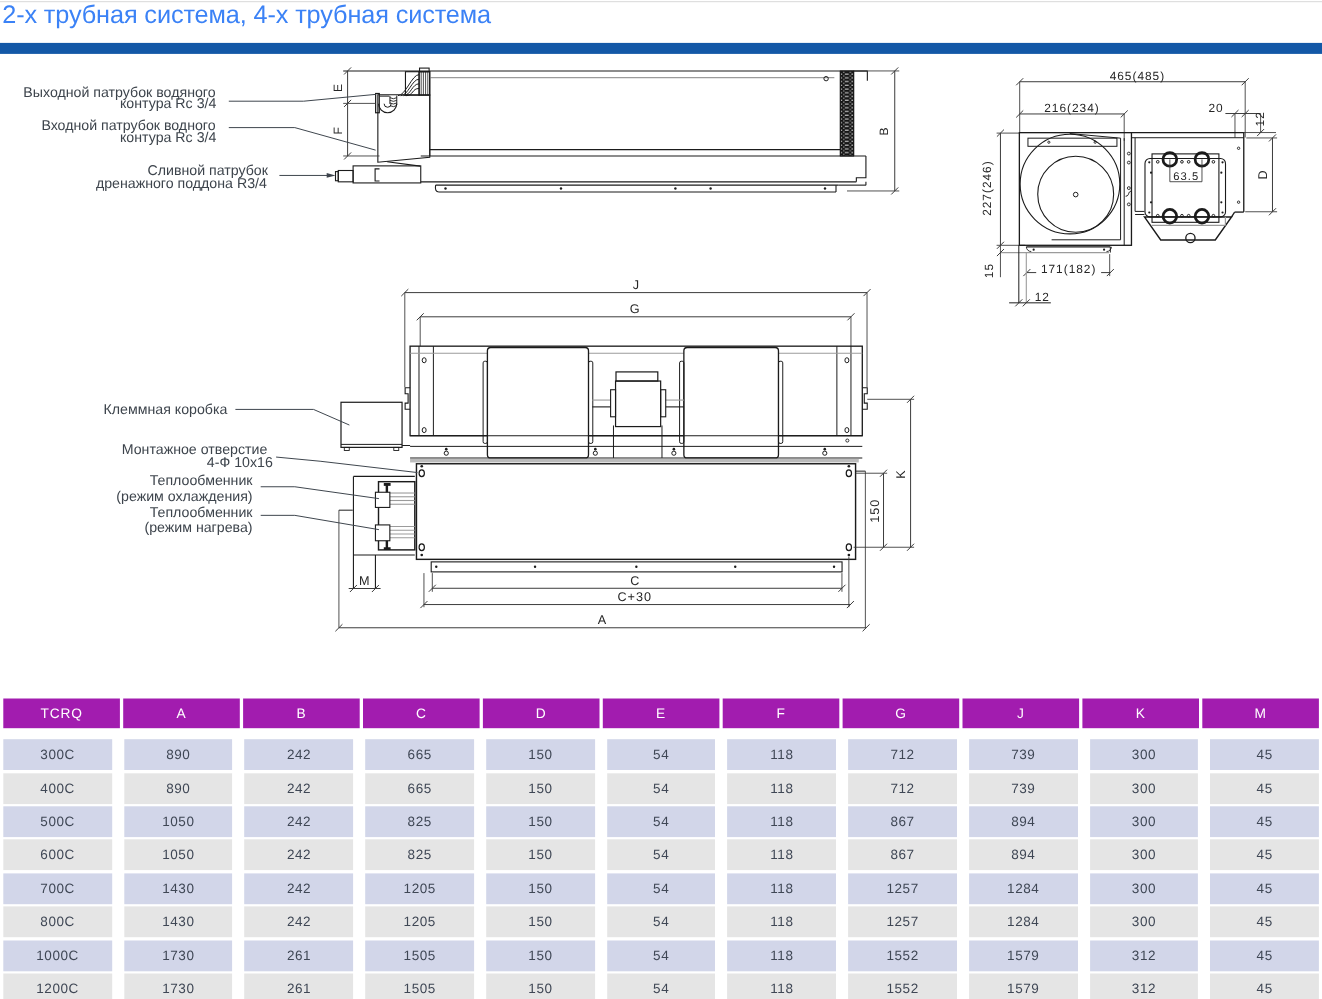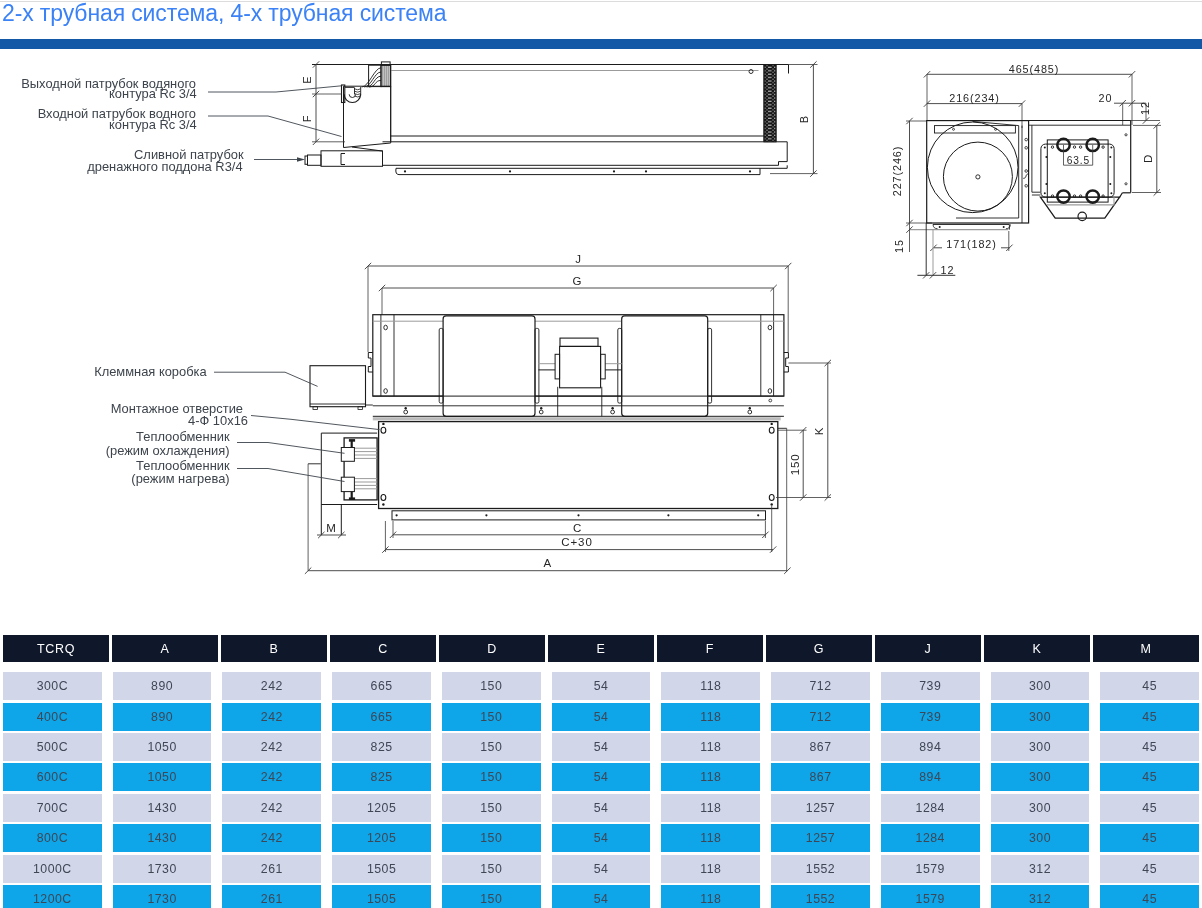--- a/index.html
+++ b/index.html
@@ -2,26 +2,26 @@
 <html><head><meta charset="utf-8">
 <style>
   html,body{margin:0;padding:0;background:#fff;width:1202px;height:908px;overflow:hidden;
     font-family:"Liberation Sans",sans-serif;-webkit-font-smoothing:antialiased}
   .topline{position:absolute;left:0;top:1px;width:1202px;height:1px;background:#dcdcdc}
   .title{position:absolute;left:2px;top:-0.5px;font-size:23px;color:#3b82f6;letter-spacing:-0.12px;white-space:nowrap}
   .bluebar{position:absolute;left:0;top:39px;width:1202px;height:10px;background:#1358a7}
   svg.draw{position:absolute;left:0;top:0}
   .tbl{position:absolute;left:0;top:635px;width:1202px}
   .thead{display:flex;gap:3px;padding:0 3px;height:27px;margin-bottom:10.2px}
-  .thead div{flex:1;background:#0f172a;color:#fff;display:flex;align-items:center;justify-content:center;
+  .thead div{flex:1;background:#a21caf;color:#fff;display:flex;align-items:center;justify-content:center;
     font-size:12.5px;letter-spacing:0.7px}
   .trow{display:flex;gap:11px;padding:0 3px;height:28px;margin-bottom:2.4px}
   .trow div{flex:1;display:flex;align-items:center;justify-content:center;font-size:12.3px;color:#3f4755;letter-spacing:0.5px}
   .dark div{background:#d2d6e9}
-  .light div{background:#0ea5e9}
+  .light div{background:#e5e5e5}
 </style></head>
 <body>
 <div class="topline"></div>
 <div class="title">2-х трубная система, 4-х трубная система</div>
 <div class="bluebar"></div>
 <svg class="draw" width="1202" height="635" viewBox="0 0 1202 635">
 <defs>
 <pattern id="hatch" width="6" height="3.4" patternUnits="userSpaceOnUse">
   <rect width="6" height="3.4" fill="#141414"></rect>
         <rect y="2.3" width="3.6" height="0.8" fill="#fff"></rect>

